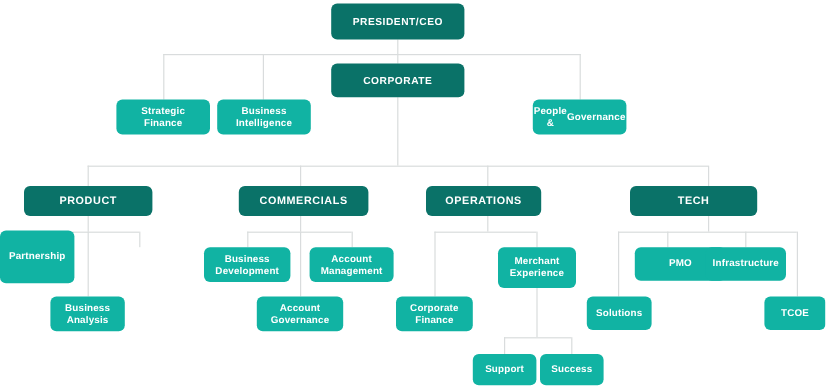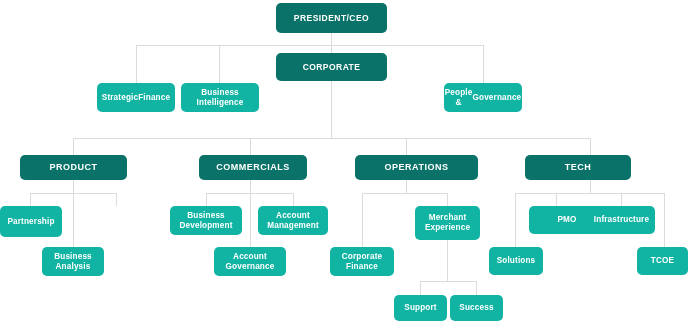--- a/index.html
+++ b/index.html
@@ -106,21 +106,21 @@
   <div class="edge v" style="left:664px; top:193px; height:54px;"></div>
 
   <div class="node lvl-exec" style="left:276px; top:3px; width:111px; height:30px;">
     <span>PRESIDENT/CEO</span>
   </div>
 
   <div class="node lvl-exec" style="left:276px; top:53px; width:111px; height:28px;">
     <span>CORPORATE</span>
   </div>
 
-  <div class="node lvl-team" style="left:97px; top:83px; width:78px; height:29px; flex-direction:row;">
+  <div class="node lvl-team" style="left:97px; top:83px; width:78px; height:29px; flex-direction:column;">
     <span>Strategic</span>
     <span>Finance</span>
   </div>
 
   <div class="node lvl-team" style="left:181px; top:83px; width:78px; height:29px; flex-direction:column;">
     <span>Business</span>
     <span>Intelligence</span>
   </div>
 
   <div class="node lvl-team" style="left:444px; top:83px; width:78px; height:29px; ">
@@ -129,29 +129,29 @@
   </div>
 
   <div class="node lvl-dept" style="left:20px; top:155px; width:107px; height:25px;">
     <span>PRODUCT</span>
   </div>
 
   <div class="node lvl-dept" style="left:199px; top:155px; width:108px; height:25px;">
     <span>COMMERCIALS</span>
   </div>
 
-  <div class="node lvl-dept" style="left:355px; top:155px; width:123px; height:25px;">
+  <div class="node lvl-dept" style="left:355px; top:155px; width:96px; height:25px;">
     <span>OPERATIONS</span>
   </div>
 
   <div class="node lvl-dept" style="left:525px; top:155px; width:106px; height:25px;">
     <span>TECH</span>
   </div>
 
-  <div class="node lvl-team" style="left:0px; top:206px; width:62px; height:31px;">
+  <div class="node lvl-team" style="left:0px; top:192px; width:62px; height:44px;">
     <span>Partnership</span>
   </div>
 
 
   <div class="node lvl-team" style="left:42px; top:247px; width:62px; height:29px; flex-direction:column;">
     <span>Business</span>
     <span>Analysis</span>
   </div>
 
   <div class="node lvl-team" style="left:170px; top:206px; width:72px; height:29px; flex-direction:column;">

